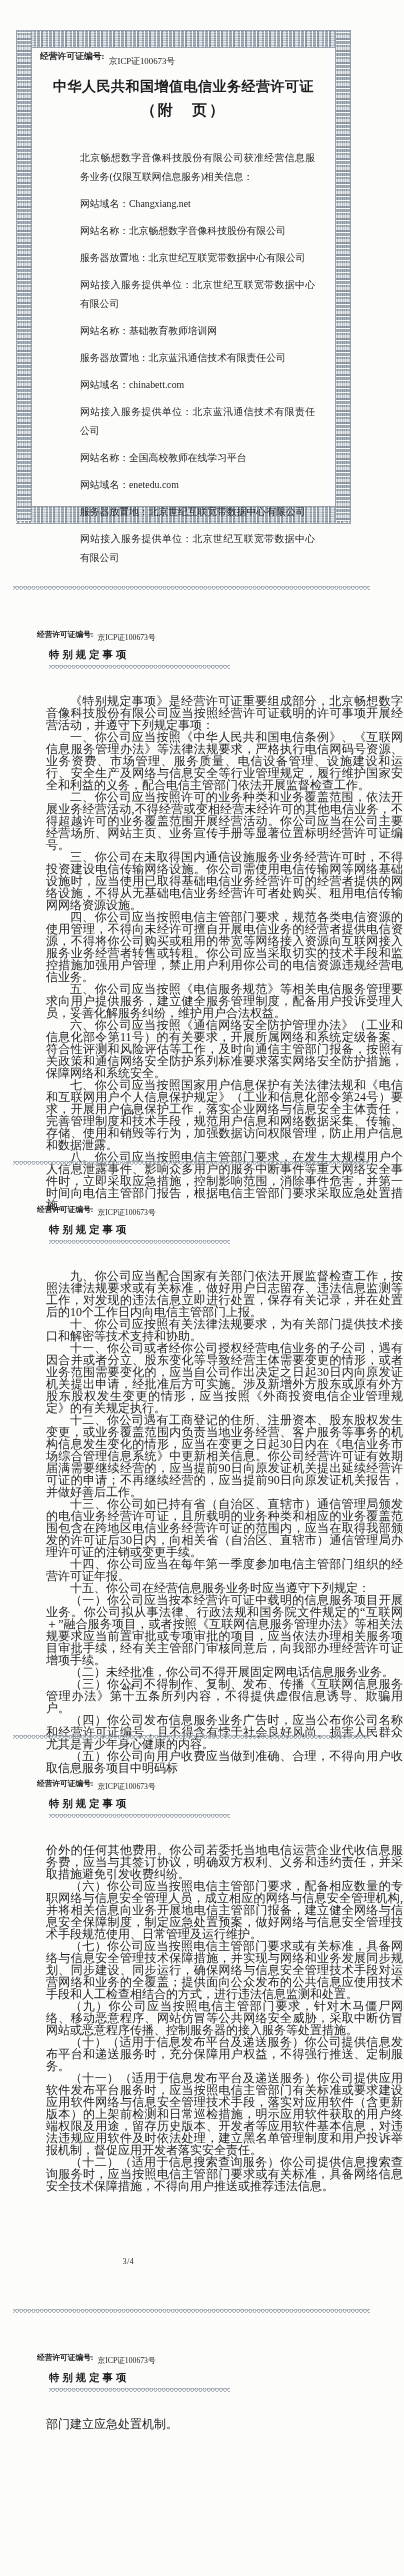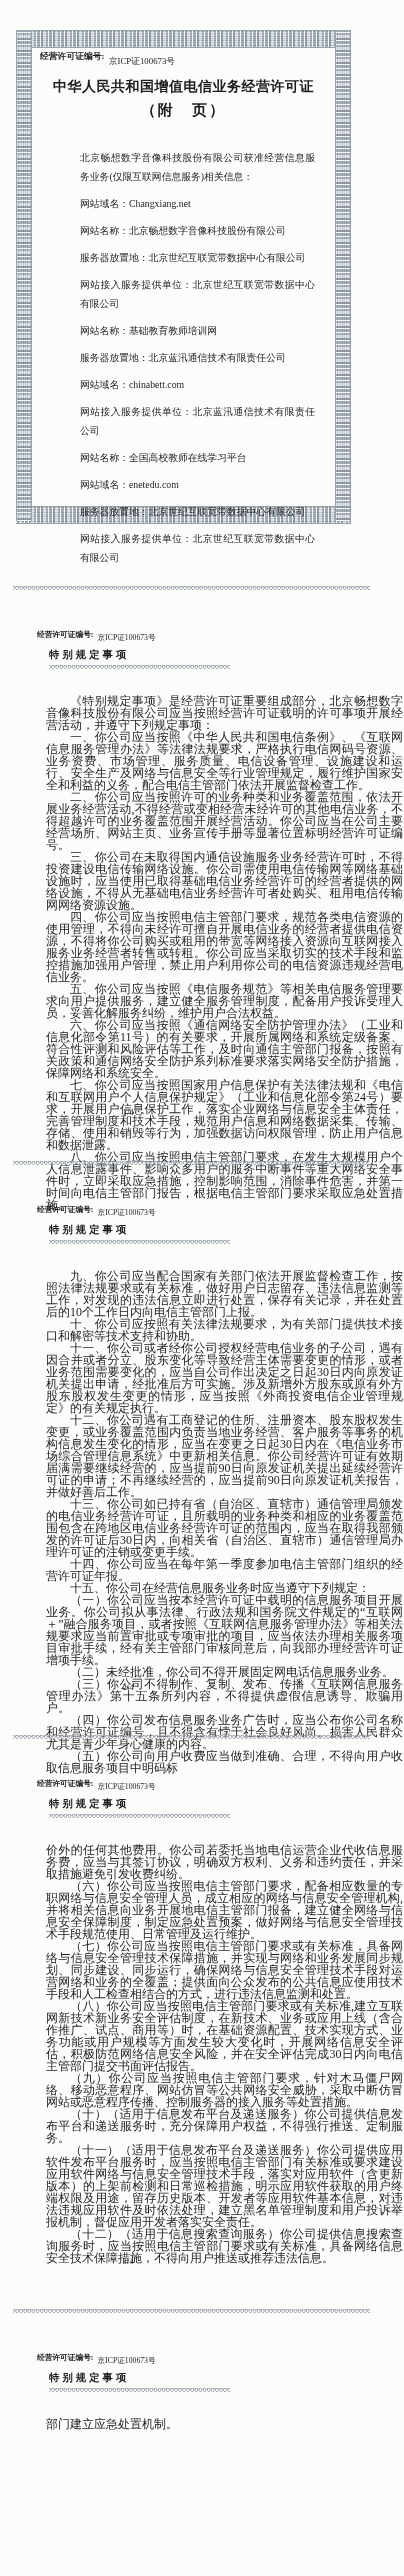--- a/index.html
+++ b/index.html
@@ -154,21 +154,20 @@
     <div class="lic sp-lic">
       <span class="lic-label">经营许可证编号:</span>
       <span class="lic-num">京ICP证100673号</span>
     </div>
     <h2 class="sp-title">特别规定事项</h2>
     <div class="chevron sp-rule"></div>
     <div class="sp-body">
         <p class="cont">价外的任何其他费用。你公司若委托当地电信运营企业代收信息服务费，应当与其签订协议，明确双方权利、义务和违约责任，并采取措施避免引发收费纠纷。</p>
         <p class="ind">（六）你公司应当按照电信主管部门要求，配备相应数量的专职网络与信息安全管理人员，成立相应的网络与信息安全管理机构,并将相关信息向业务开展地电信主管部门报备，建立健全网络与信息安全保障制度，制定应急处置预案，做好网络与信息安全管理技术手段规范使用、日常管理及运行维护。</p>
         <p class="ind">（七）你公司应当按照电信主管部门要求或有关标准，具备网络与信息安全管理技术保障措施，并实现与网络和业务发展同步规划、同步建设、同步运行，确保网络与信息安全管理技术手段对运营网络和业务的全覆盖；提供面向公众发布的公共信息应使用技术手段和人工检查相结合的方式，进行违法信息监测和处置。</p>
-        <p class="ind">（八）你公司应当按照电信主管部门要求或有关标准,建立互联网新技术新业务安全评估制度，在新技术、业务或应用上线（含合作推广、试点、商用等）时，在基础资源配置、技术实现方式、业务功能或用户规模等方面发生较大变化时，开展网络信息安全评估，积极防范网络信息安全风险，并在安全评估完成30日内向电信主管部门提交书面评估报告。</p>
         <p class="ind">（九）你公司应当按照电信主管部门要求，针对木马僵尸网络、移动恶意程序、网站仿冒等公共网络安全威胁，采取中断仿冒网站或恶意程序传播、控制服务器的接入服务等处置措施。</p>
         <p class="ind">（十）（适用于信息发布平台及递送服务）你公司提供信息发布平台和递送服务时，充分保障用户权益，不得强行推送、定制服务。</p>
         <p class="ind">（十一）（适用于信息发布平台及递送服务）你公司提供应用软件发布平台服务时，应当按照电信主管部门有关标准或要求建设应用软件网络与信息安全管理技术手段，落实对应用软件（含更新版本）的上架前检测和日常巡检措施，明示应用软件获取的用户终端权限及用途，留存历史版本、开发者等应用软件基本信息，对违法违规应用软件及时依法处理，建立黑名单管理制度和用户投诉举报机制，督促应用开发者落实安全责任。</p>
         <p class="ind">（十二）（适用于信息搜索查询服务）你公司提供信息搜索查询服务时，应当按照电信主管部门要求或有关标准，具备网络信息安全技术保障措施，不得向用户推送或推荐违法信息。</p>
       </div>
     <div class="sp-footer">3/4</div>
   </section>
 
   <section class="page page-sp" style="top: 2301px;">
     <div class="chevron chev-top"></div>

